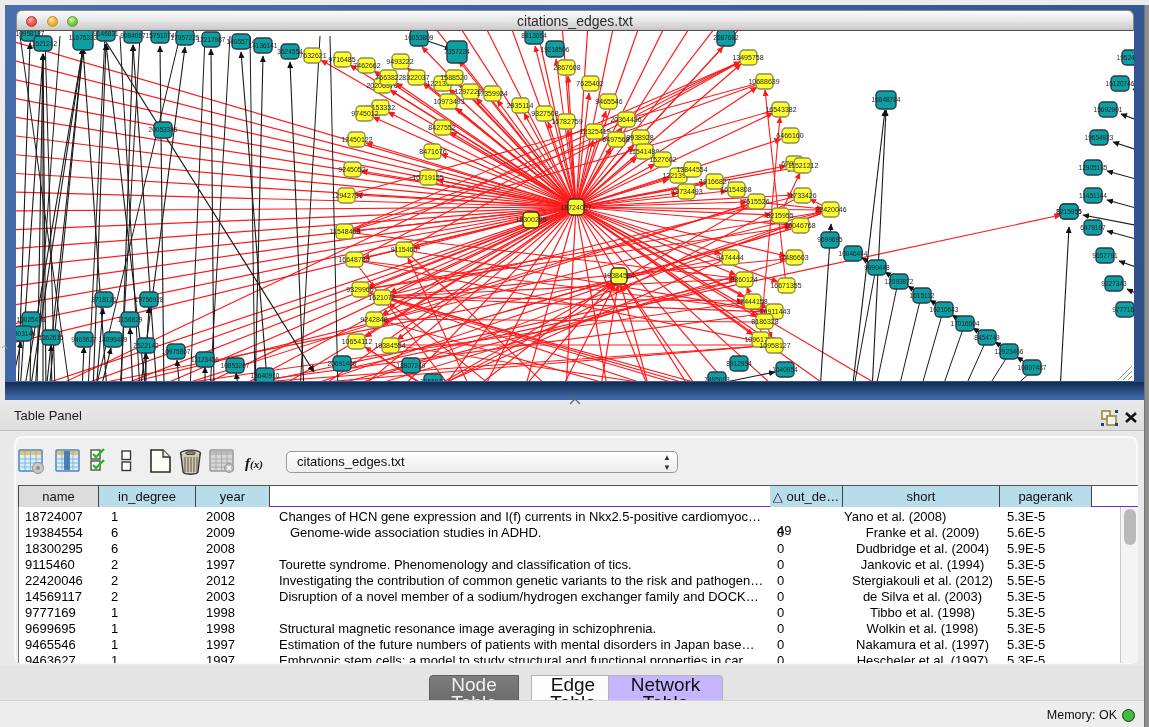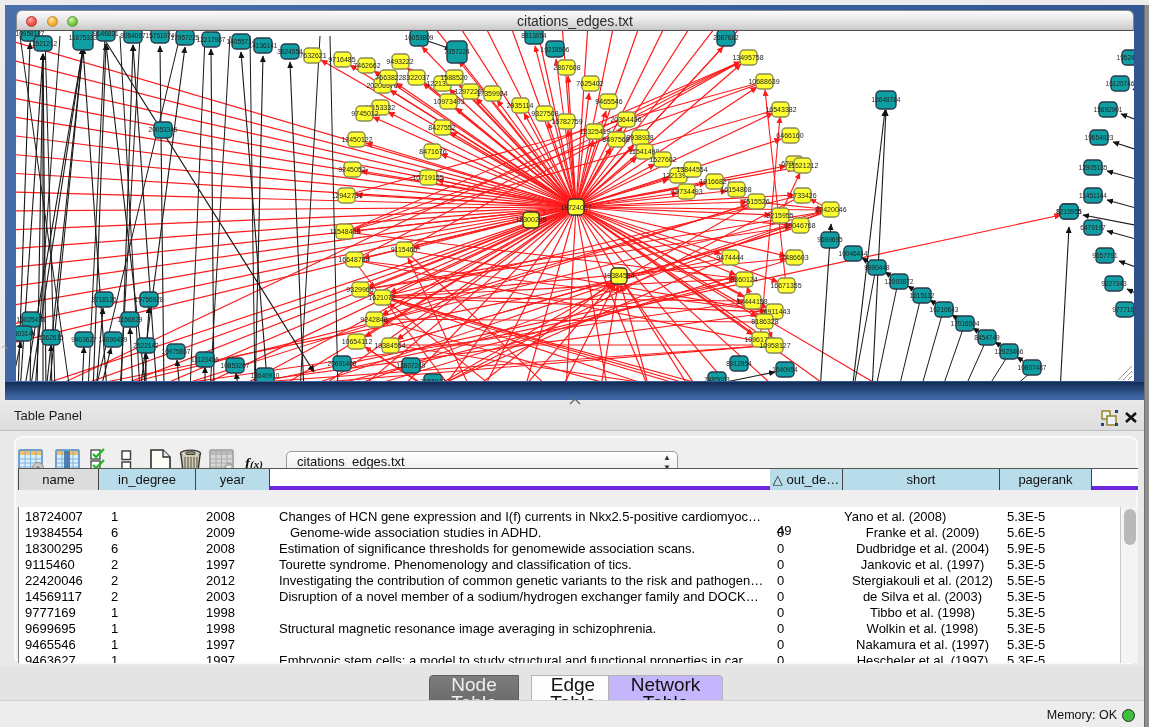--- a/index.html
+++ b/index.html
@@ -16,22 +16,22 @@
 #tpanel { position:absolute; left:0; top:400px; width:1144px; height:327px; background:#e9e9e9; }
 #tpbar { position:absolute; left:0; top:400px; width:1144px; height:31px;
    background:linear-gradient(180deg,#e9e9e9,#dedede); border-bottom:1px solid #bdbdbd;
    font-size:13px; color:#1c1c1c; line-height:31px; padding-left:14px; }
 #tbox { position:absolute; left:14px; top:436px; width:1124px; height:228px;
    background:#efefef; border:2px solid #fafafa; border-radius:8px; }
 #combo { position:absolute; left:286px; top:451px; width:392px; height:22px;
    background:linear-gradient(180deg,#ffffff,#ededed); border:1px solid #9a9a9a;
    border-radius:5px; font-size:13px; color:#111; line-height:20px; padding-left:10px; }
 #combo .ud { position:absolute; right:6px; top:1px; font-size:8px; color:#333; line-height:10px; }
-#thead { position:absolute; left:18px; top:468px; width:1120px; height:22px;
-   background:#fff; border-top:1px solid #555; border-bottom:4px solid #6d28d9; }
+#thead { position:absolute; left:18px; top:485px; width:1120px; height:22px;
+   background:#fff; border-top:1px solid #555; border-bottom:1px solid #6d28d9; }
 .th { position:absolute; top:0; height:21px; background:#b9dcea; border-right:1px solid #444;
    text-align:center; font-size:13px; line-height:21px; color:#111; }
 .th.gray { background:#dcdcdc; border-left:1px solid #444; }
 #tdata { position:absolute; left:18px; top:507px; width:1102px; height:156px;
    background:#fff; overflow:hidden; border-left:1px solid #777; }
 .tr { position:absolute; left:0; width:1102px; height:16px; }
 .td { position:absolute; top:0; height:16px; font-size:13px; line-height:16px; color:#000;
    white-space:nowrap; overflow:hidden; }
 #vsb { position:absolute; left:1120px; top:507px; width:18px; height:156px;
    background:#f4f4f4; border-left:1px solid #c9c9c9; }
@@ -687,32 +687,31 @@
       <div class="td" style="left:178px;width:74px;padding-left:9px;">2009</div>
       <div class="td" style="left:263px;width:500px;padding-left:8px;">Genome‑wide association studies in ADHD.</div>
       <div class="td" style="left:752px;width:73px;padding-left:6px;">0</div>
       <div class="td" style="left:825px;width:157px;text-align:center;">Franke et al. (2009)</div>
       <div class="td" style="left:982px;width:92px;padding-left:6px;">5.6E-5</div>
     </div>
 <div class="tr" style="top:34px">
       <div class="td" style="left:0px;width:81px;padding-left:6px;">18300295</div>
       <div class="td" style="left:81px;width:97px;padding-left:11px;">6</div>
       <div class="td" style="left:178px;width:74px;padding-left:9px;">2008</div>
-      <div class="td" style="left:252px;width:500px;padding-left:8px;">Estimation of significance thresholds for genomewide association scans.</div>
       <div class="td" style="left:752px;width:73px;padding-left:6px;">0</div>
       <div class="td" style="left:825px;width:157px;text-align:center;">Dudbridge et al. (2004)</div>
       <div class="td" style="left:982px;width:92px;padding-left:6px;">5.9E-5</div>
     </div>
 <div class="tr" style="top:50px">
       <div class="td" style="left:0px;width:81px;padding-left:6px;">9115460</div>
       <div class="td" style="left:81px;width:97px;padding-left:11px;">2</div>
       <div class="td" style="left:178px;width:74px;padding-left:9px;">1997</div>
       <div class="td" style="left:252px;width:500px;padding-left:8px;">Tourette syndrome. Phenomenology and classification of tics.</div>
       <div class="td" style="left:752px;width:73px;padding-left:6px;">0</div>
-      <div class="td" style="left:825px;width:157px;text-align:center;">Jankovic et al. (1997)</div>
+      <div class="td" style="left:825px;width:157px;text-align:center;">Jankovic et al. (1994)</div>
       <div class="td" style="left:982px;width:92px;padding-left:6px;">5.3E-5</div>
     </div>
 <div class="tr" style="top:66px">
       <div class="td" style="left:0px;width:81px;padding-left:6px;">22420046</div>
       <div class="td" style="left:81px;width:97px;padding-left:11px;">2</div>
       <div class="td" style="left:178px;width:74px;padding-left:9px;">2012</div>
       <div class="td" style="left:252px;width:500px;padding-left:8px;">Investigating the contribution of common genetic variants to the risk and pathogen…</div>
       <div class="td" style="left:752px;width:73px;padding-left:6px;">0</div>
       <div class="td" style="left:825px;width:157px;text-align:center;">Stergiakouli et al. (2012)</div>
       <div class="td" style="left:982px;width:92px;padding-left:6px;">5.5E-5</div>
@@ -740,20 +739,21 @@
       <div class="td" style="left:178px;width:74px;padding-left:9px;">1998</div>
       <div class="td" style="left:252px;width:500px;padding-left:8px;">Structural magnetic resonance image averaging in schizophrenia.</div>
       <div class="td" style="left:752px;width:73px;padding-left:6px;">0</div>
       <div class="td" style="left:825px;width:157px;text-align:center;">Wolkin et al. (1998)</div>
       <div class="td" style="left:982px;width:92px;padding-left:6px;">5.3E-5</div>
     </div>
 <div class="tr" style="top:130px">
       <div class="td" style="left:0px;width:81px;padding-left:6px;">9465546</div>
       <div class="td" style="left:81px;width:97px;padding-left:11px;">1</div>
       <div class="td" style="left:178px;width:74px;padding-left:9px;">1997</div>
+      <div class="td" style="left:252px;width:500px;padding-left:8px;">Estimation of the future numbers of patients with mental disorders in Japan base…</div>
       <div class="td" style="left:752px;width:73px;padding-left:6px;">0</div>
       <div class="td" style="left:825px;width:157px;text-align:center;">Nakamura et al. (1997)</div>
       <div class="td" style="left:982px;width:92px;padding-left:6px;">5.3E-5</div>
     </div>
 <div class="tr" style="top:146px">
       <div class="td" style="left:0px;width:81px;padding-left:6px;">9463627</div>
       <div class="td" style="left:81px;width:97px;padding-left:11px;">1</div>
       <div class="td" style="left:178px;width:74px;padding-left:9px;">1997</div>
       <div class="td" style="left:252px;width:500px;padding-left:8px;">Embryonic stem cells: a model to study structural and functional properties in car…</div>
       <div class="td" style="left:752px;width:73px;padding-left:6px;">0</div>

